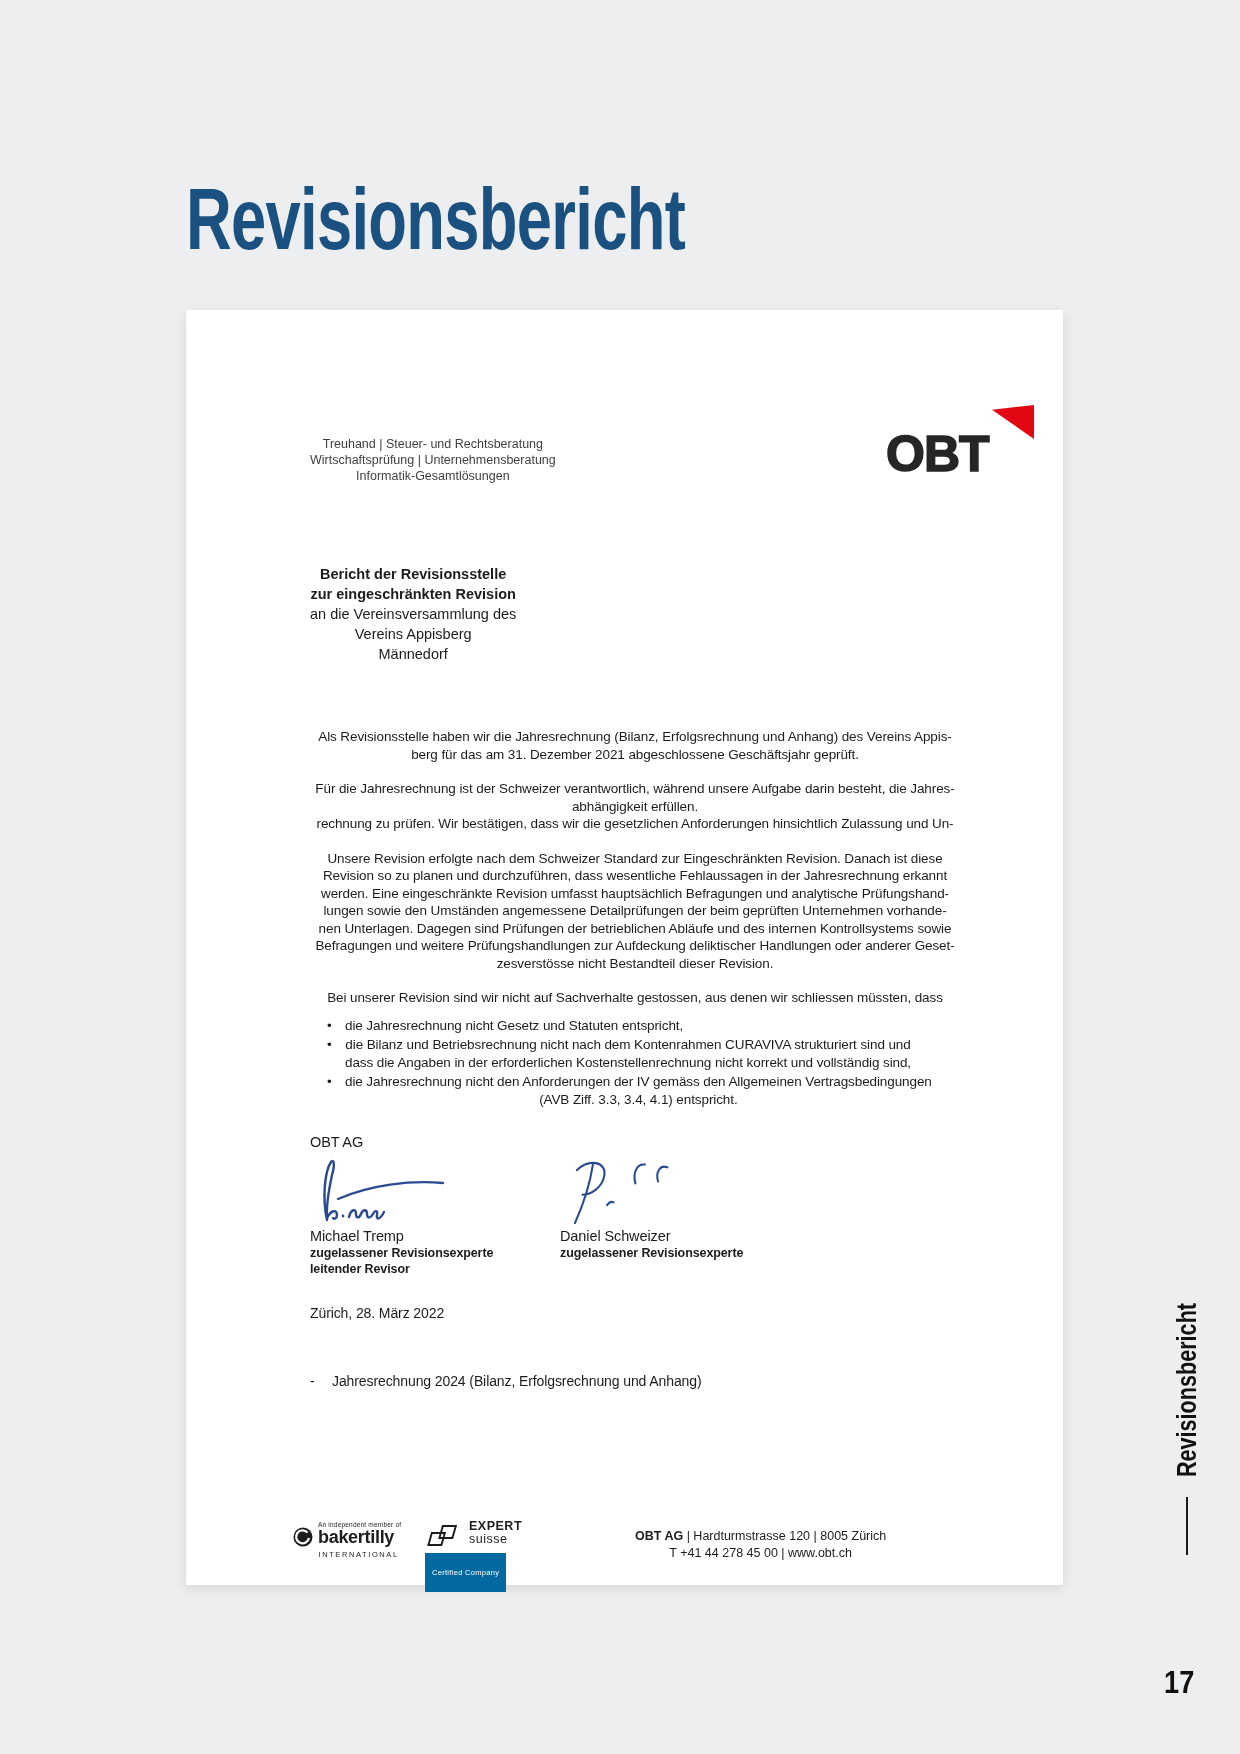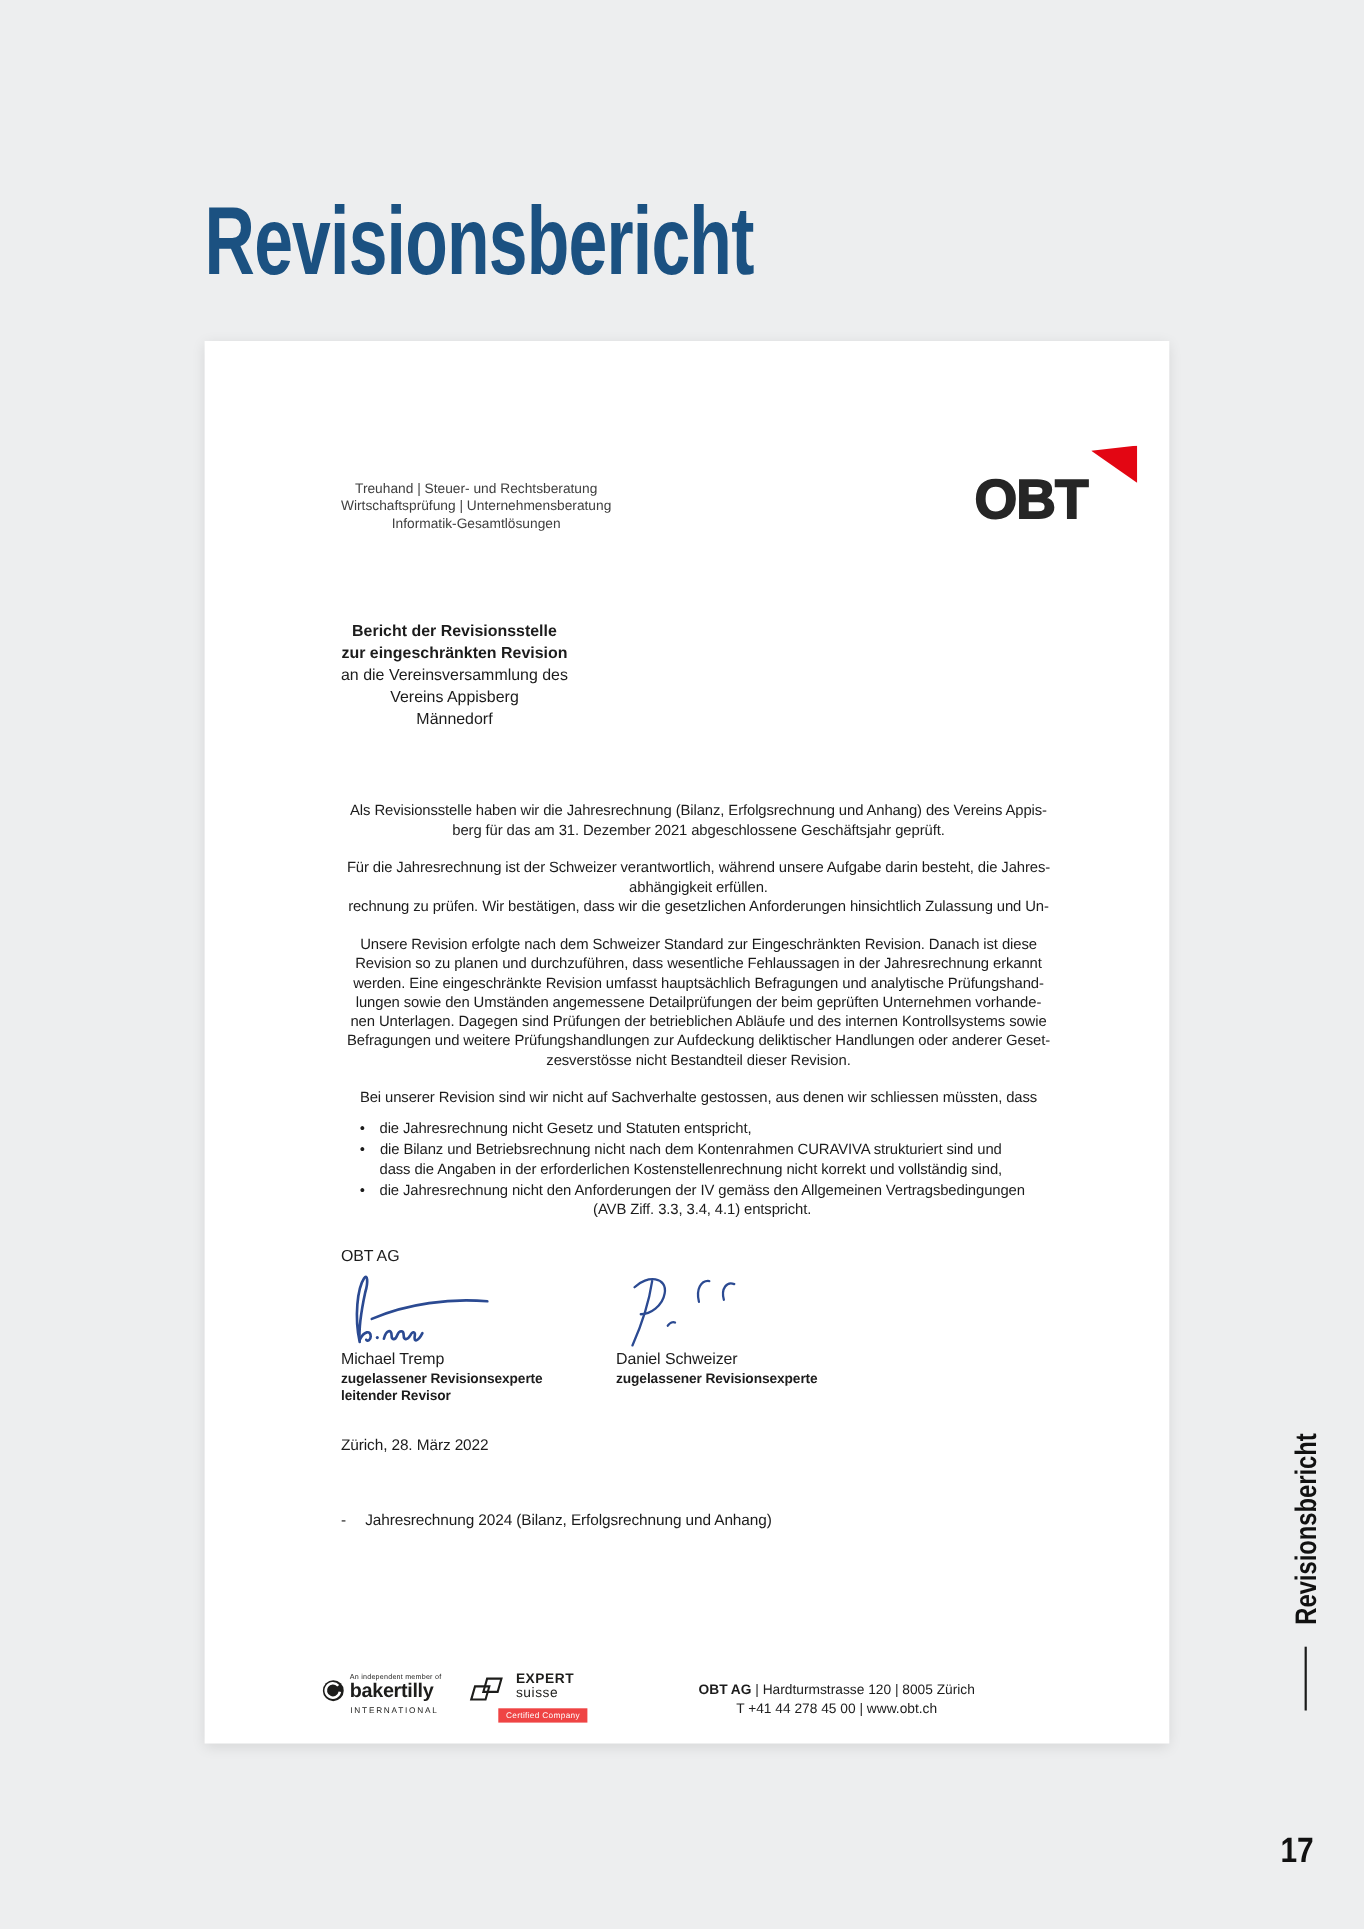--- a/index.html
+++ b/index.html
@@ -65,22 +65,22 @@
   .bt-row{display:flex;align-items:flex-end;}
   .bt-icon{margin-top:9px;margin-right:5px;}
   .bt-member{font-size:6.5px;letter-spacing:0.2px;}
   .bt-name{font-size:18px;font-weight:bold;line-height:19px;letter-spacing:-0.3px;}
   .bt-intl{font-size:7.5px;letter-spacing:1.6px;margin-top:3px;margin-left:23px;text-align:center;}
   .ft-expert{position:absolute;left:239px;top:1210px;color:#1d1d1b;}
   .ex-row{display:flex;align-items:flex-start;}
   .ex-icon{margin-right:6px;margin-top:2px;}
   .ex-name1{font-size:12.5px;font-weight:bold;letter-spacing:0.5px;line-height:13px;}
   .ex-name2{font-size:12.5px;letter-spacing:0.5px;line-height:12px;}
-  .ex-badge{display:inline-block;margin-top:5px;background:#ef4444;color:#fff;font-size:7.5px;
-    padding:2px 7px;letter-spacing:0.3px;margin-left:28px;}
+  .ex-badge{display:inline-block;margin-top:5px;background:#0369a1;color:#fff;font-size:7.5px;
+    padding:15px 7px;letter-spacing:0.3px;}
   .ft-address{position:absolute;left:449px;top:1218px;font-size:12.5px;line-height:16.5px;color:var(--ink);}
   .ft-address .bold{font-weight:bold;}
 
   
   .side-label{
     position:absolute;left:1067px;top:1375px;width:240px;height:30px;
     font-size:27px;font-weight:bold;color:#111;text-align:center;line-height:30px;
     transform:rotate(-90deg) scaleX(0.8);white-space:nowrap;
   }
   .side-rule{position:absolute;left:1186px;top:1497px;width:2px;height:58px;background:#1a1a1a;}

